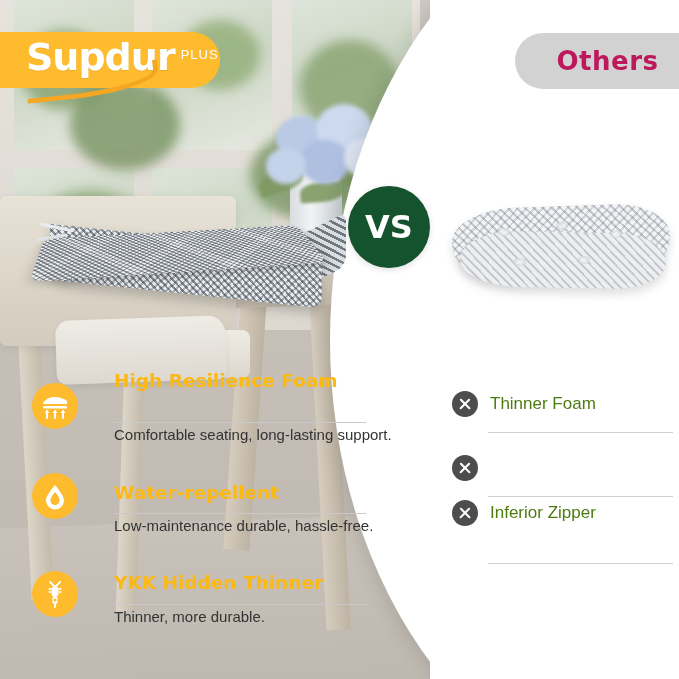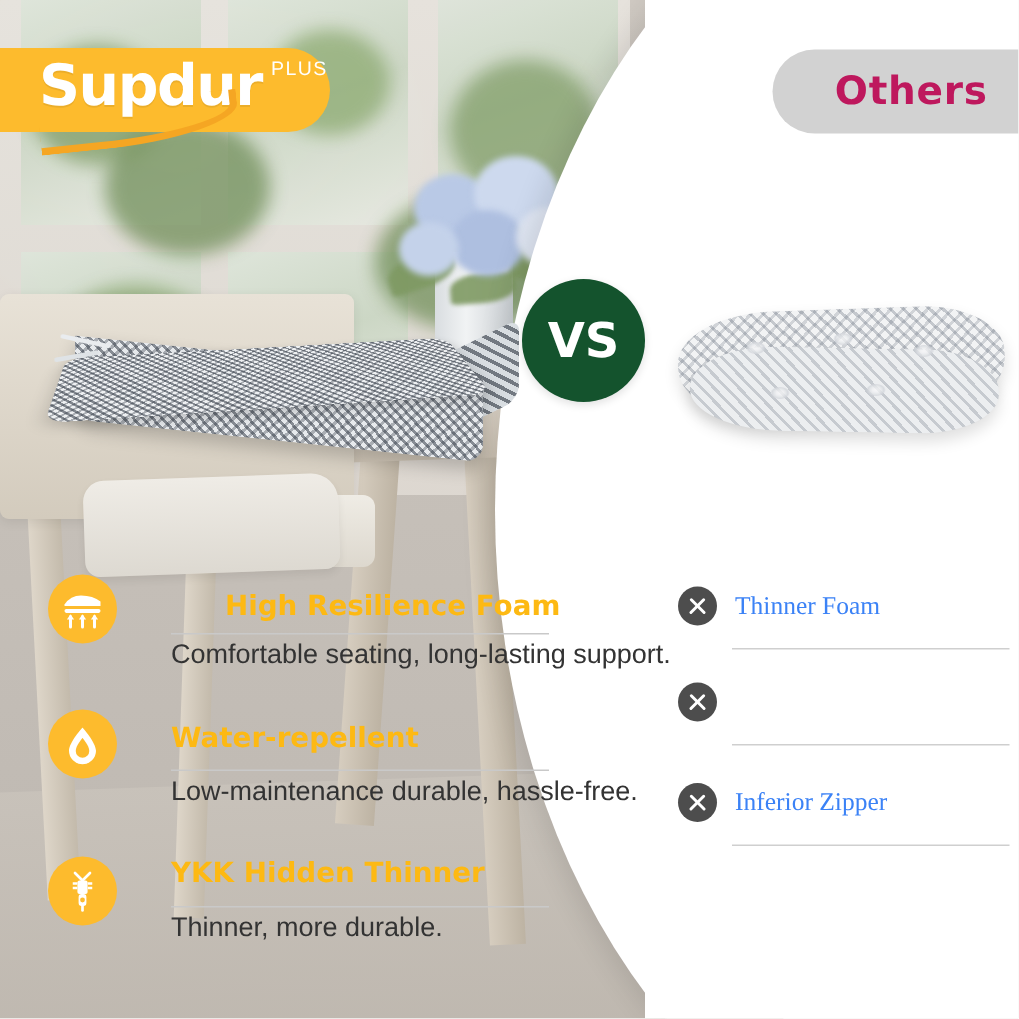--- a/index.html
+++ b/index.html
@@ -170,21 +170,21 @@
     display: flex;
     align-items: center;
     justify-content: flex-end;
     padding-right: 18px;
     box-sizing: border-box;
   }
   .brand-wrap {
     position: absolute;
     left: 26px; top: 38px;
     display: flex;
-    align-items: flex-start;
+    align-items: center;
     gap: 6px;
   }
   .brand-name {
     font-family: "DejaVu Sans", sans-serif;
     font-weight: bold;
     font-size: 38px;
     letter-spacing: -1px;
     color: #ffffff;
     text-shadow: 0 1px 0 rgba(0,0,0,.07);
     line-height: 1;
@@ -357,21 +357,21 @@
     font-family: "DejaVu Sans", sans-serif;
     font-weight: bold;
     font-size: 18.5px;
     color: #fdb913;
     white-space: nowrap;
   }
   .feat-sub {
     position: absolute;
     left: 114px;
     font-family: "Liberation Sans", sans-serif;
-    font-size: 18px;
+    font-size: 15px;
     color: #333333;
     white-space: nowrap;
   }
   .feat-rule {
     position: absolute;
     left: 114px;
     height: 1px;
     background: #c9c9c9;
     width: 252px;
   }
@@ -395,23 +395,23 @@
     content: "";
     position: absolute;
     left: 6px; top: 12px;
     width: 14px; height: 2.4px;
     background: #ffffff;
     border-radius: 2px;
   }
   .x-circle:before { transform: rotate(45deg); }
   .x-circle:after  { transform: rotate(-45deg); }
   .neg-text {
-    font-family: Liberation Serif, serif;
+    font-family: Liberation Sans, sans-serif;
     font-size: 17px;
-    color: #3b82f6;
+    color: #4d7c0f;
     white-space: nowrap;
   }
   .neg-rule {
     position: absolute;
     left: 488px;
     height: 1px;
     background: #cfcfcf;
     width: 185px;
   }
 
@@ -509,21 +509,21 @@
           <line x1="23" y1="26" x2="23" y2="19"></line>
         </g>
         <g fill="#ffffff">
           <polygon points="7,17.5 4.6,21 9.4,21"></polygon>
           <polygon points="15,17.5 12.6,21 17.4,21"></polygon>
           <polygon points="23,17.5 20.6,21 25.4,21"></polygon>
         </g>
       </svg>
     </span>
   </div>
-  <div class="feat-title" style="top:394px;margin-left:36px;">High Resilience Foam</div>
+  <div class="feat-title" style="top:370px;">High Resilience Foam</div>
   <div class="feat-rule" style="top:422px;"></div>
   <div class="feat-sub" style="top:426px;">Comfortable seating, long-lasting support.</div>
 
   <div class="badge-circle" style="top:473px;">
     <span>
       <svg width="26" height="28" viewBox="0 0 26 28">
         <path d="M13 3 C13 3 4 13 4 18.5 A9 9 0 0 0 22 18.5 C22 13 13 3 13 3 Z" fill="#ffffff"></path>
         <path d="M13 10 C13 10 8.5 15 8.5 18.6 A4.5 4.5 0 0 0 17.5 18.6 C17.5 15 13 10 13 10 Z" fill="#fdbb2d"></path>
       </svg>
     </span>
@@ -560,19 +560,19 @@
     <span class="x-circle"></span>
     <span class="neg-text">Thinner Foam</span>
   </div>
   <div class="neg-rule" style="top:432px;"></div>
 
   <div class="neg" style="top:455px;">
     <span class="x-circle"></span>
   </div>
   <div class="neg-rule" style="top:496px;"></div>
 
-  <div class="neg" style="top:522px;">
+  <div class="neg" style="top:500px;">
     <span class="x-circle"></span>
     <span class="neg-text">Inferior Zipper</span>
   </div>
   <div class="neg-rule" style="top:563px;"></div>
 
 </div>
 
 </body></html>

